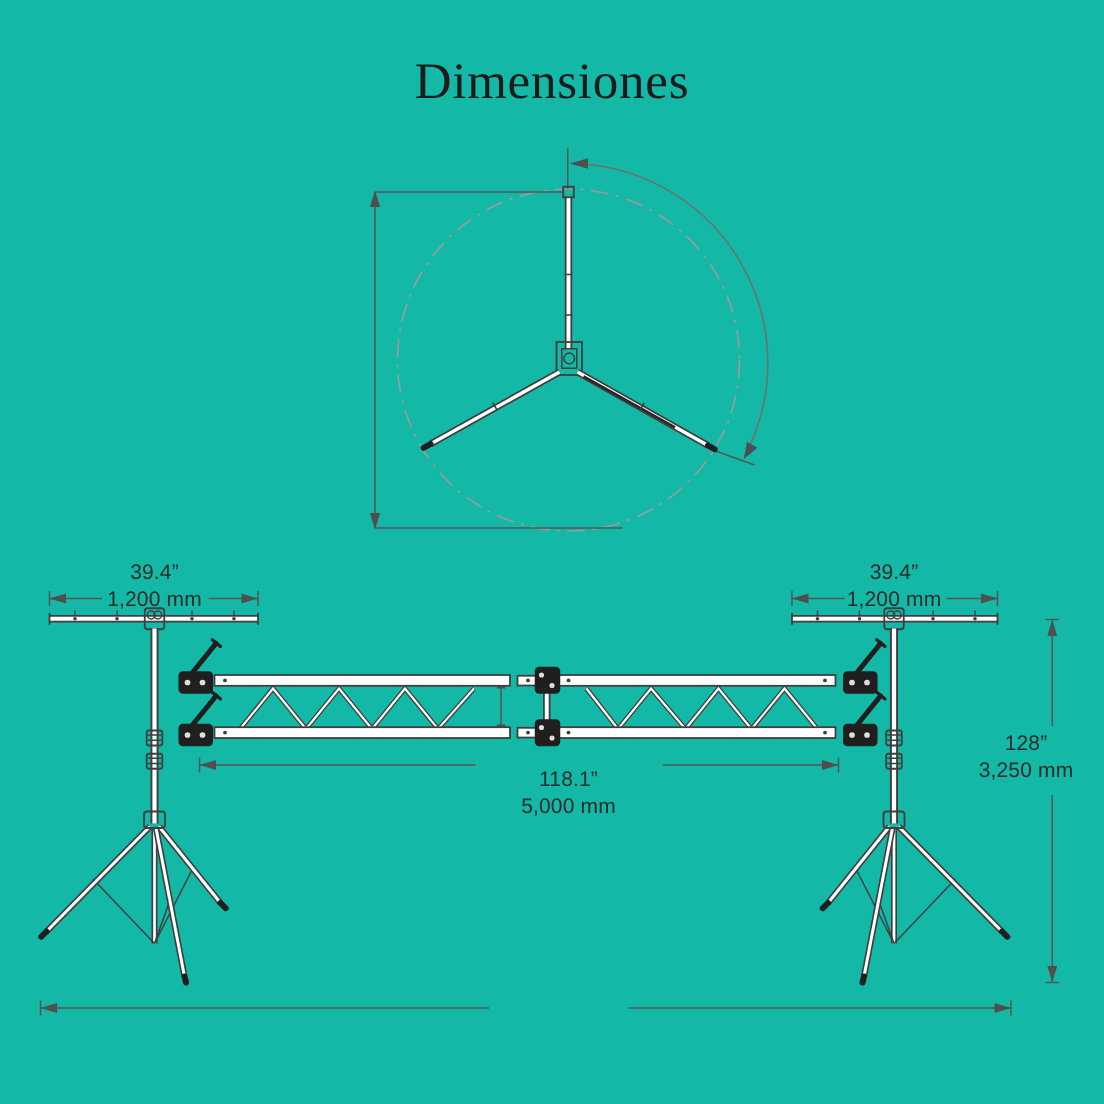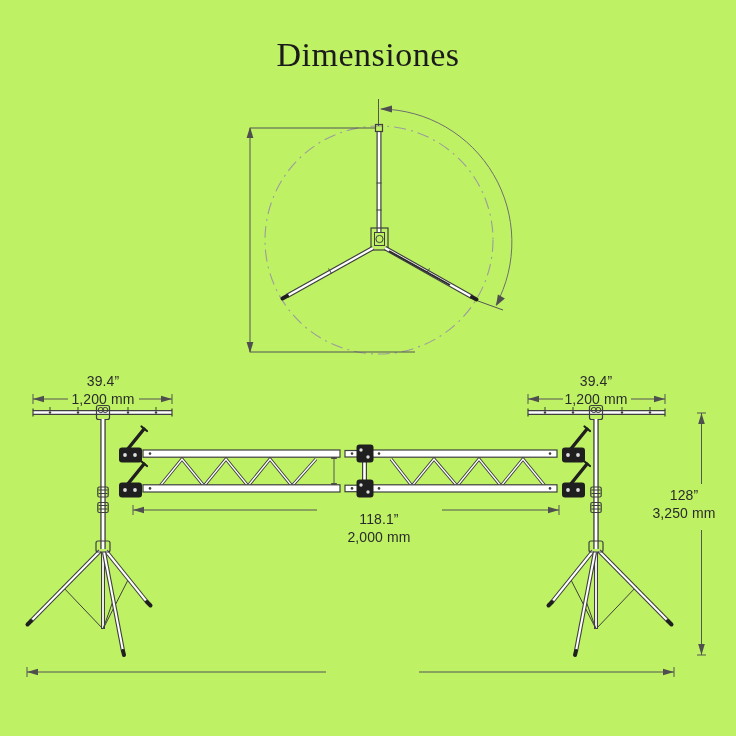--- a/index.html
+++ b/index.html
@@ -1,16 +1,16 @@
 <!DOCTYPE html>
 <html><head>
 <meta charset="utf-8">
 <style>
   html,body{margin:0;padding:0;background:#fff;}
-  .stage{position:relative;width:736px;height:736px;background:#bef264;overflow:hidden;
+  .stage{position:relative;width:736px;height:736px;background:#14b8a6;overflow:hidden;
          font-family:"Liberation Sans",sans-serif;}
   .stage svg{position:absolute;left:0;top:0;}
   .page-title{position:absolute;left:0;top:36px;width:736px;text-align:center;
               font-family:"Liberation Serif",serif;font-size:34px;color:#1b1b1b;letter-spacing:.5px;}
   .dim-label{position:absolute;text-align:center;font-size:14px;line-height:17.5px;
              color:#2b2b2b;letter-spacing:.1px;white-space:nowrap;}
   
   .ln{stroke:#3f3f3f;stroke-width:1.2;fill:none;}
   .thin{stroke:#3f3f3f;stroke-width:1;fill:none;}
   .dim{stroke:#555;stroke-width:1;fill:none;}
@@ -289,17 +289,17 @@
   <div>1,200 mm</div>
 </div>
 
 <div class="dim-label" style="left:624px;top:487px;width:120px;">
   <div>128”</div>
   <div>3,250 mm</div>
 </div>
 
 <div class="dim-label" style="left:319px;top:511px;width:120px;text-align:center;">
   <div>118.1”</div>
-  <div>2,000 mm</div>
+  <div>5,000 mm</div>
 </div>
 
 
 </div>
 
 </body></html>

